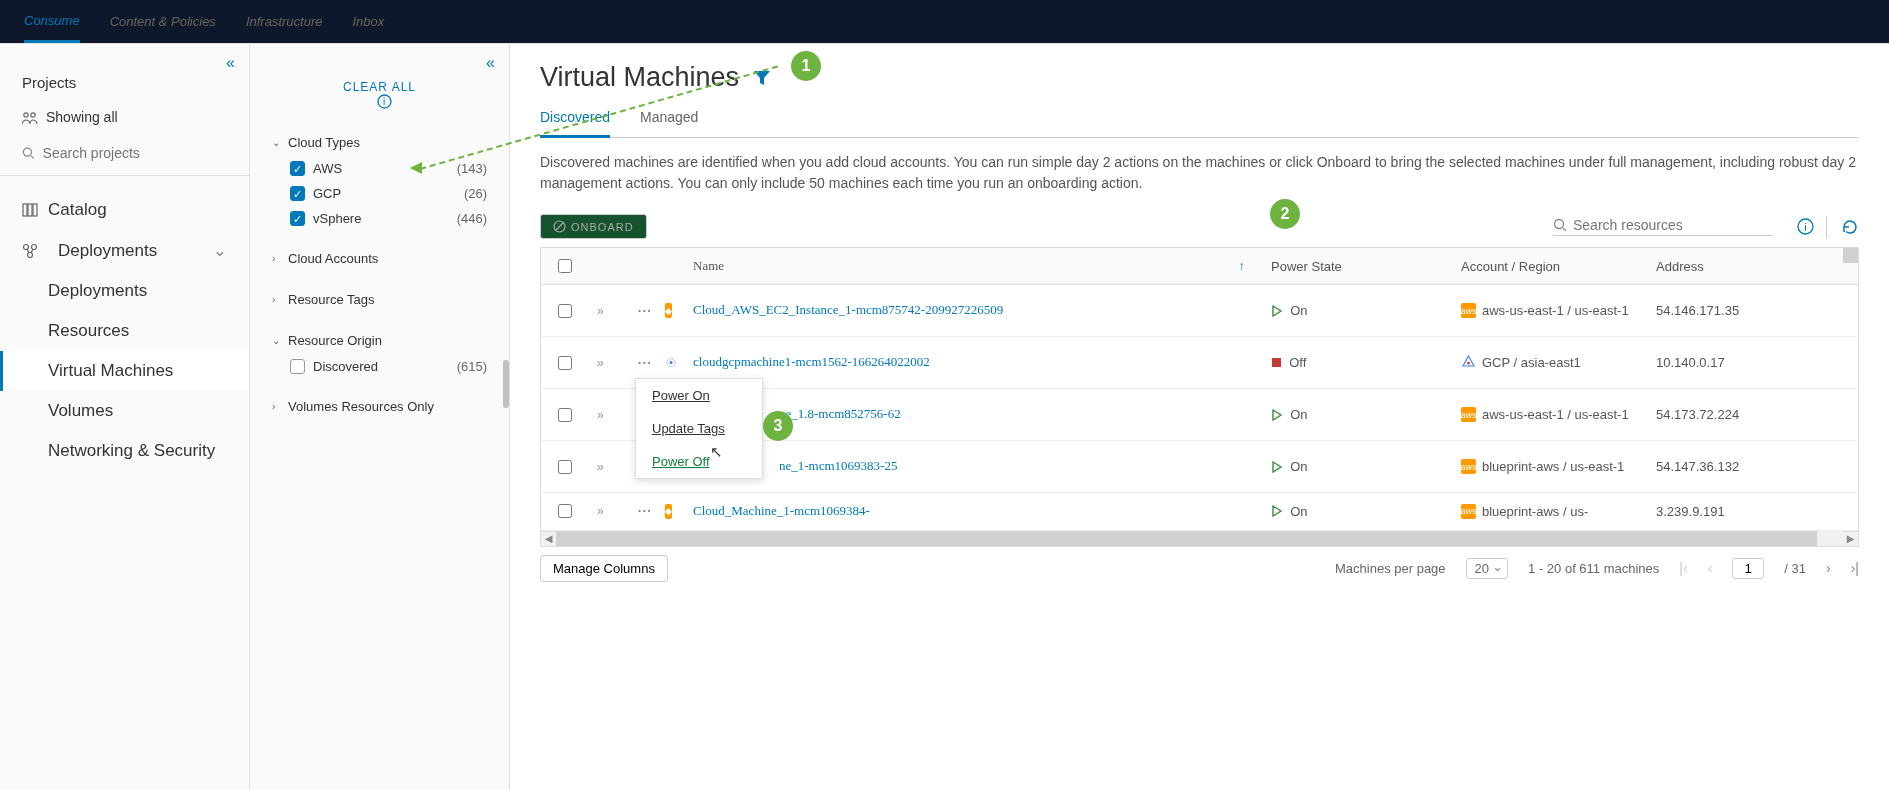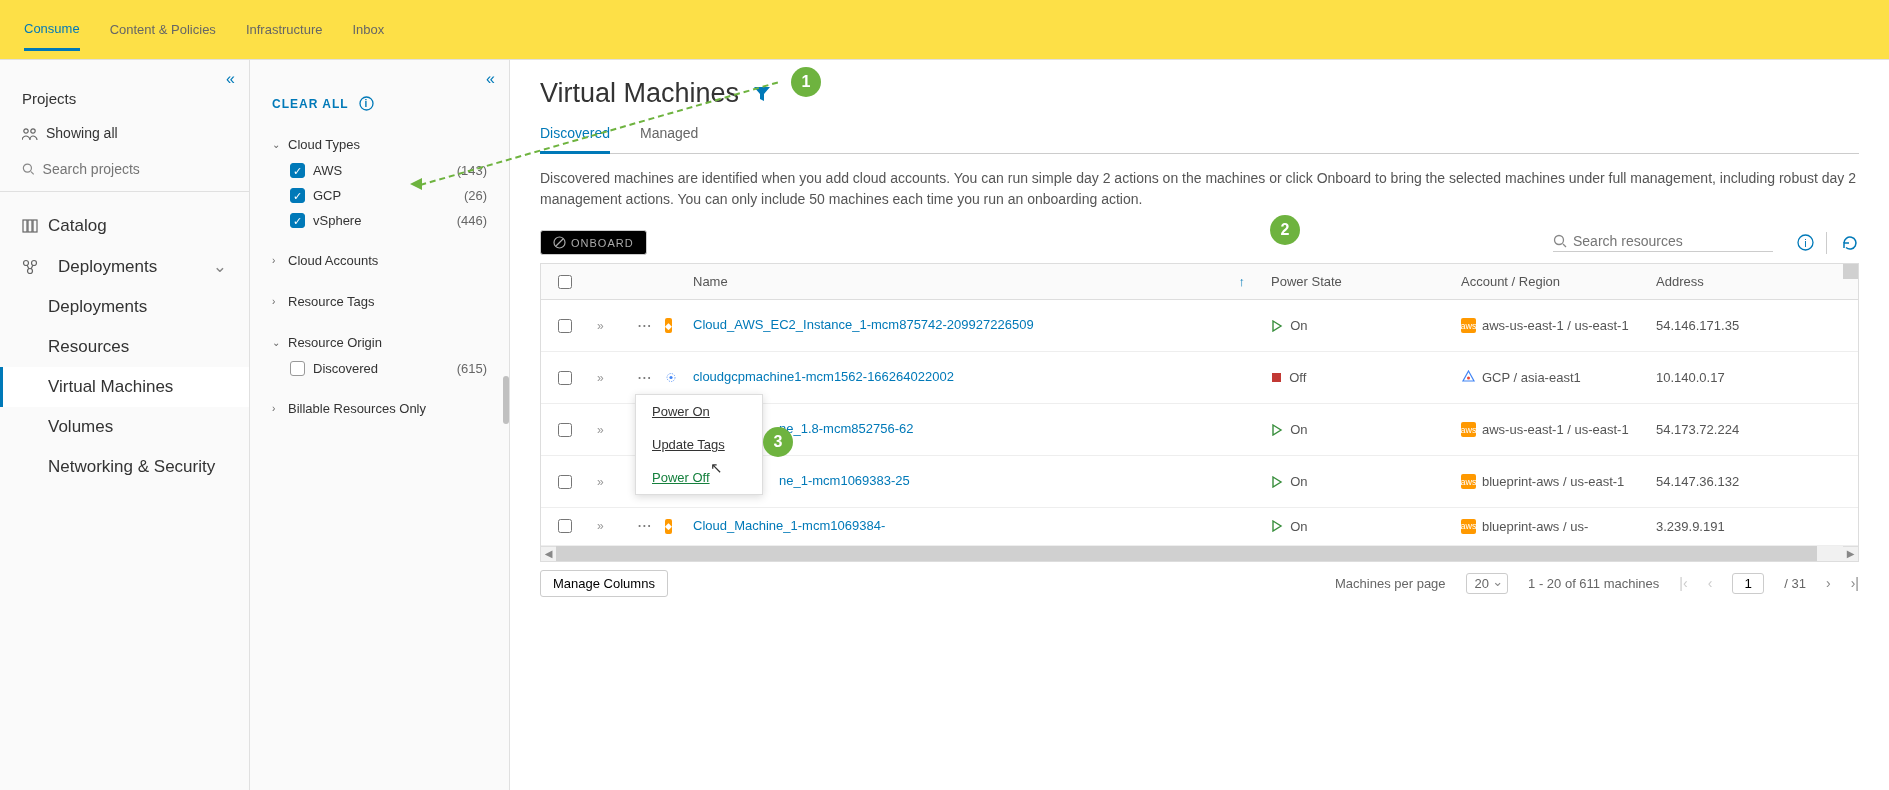--- a/index.html
+++ b/index.html
@@ -1,20 +1,20 @@
 <!DOCTYPE html>
 <html><head>
 <meta charset="utf-8">
 <style>
 * { box-sizing: border-box; margin: 0; padding: 0; }
 body { font-family: -apple-system, BlinkMacSystemFont, "Segoe UI", Arial, sans-serif; font-size: 13px; color: #333; background: #fff; overflow: hidden; }
 .app { display: flex; flex-direction: column; width: 1889px; height: 790px; }
 
 
-.top-tabs { display: flex; align-items: center; border-bottom: 1px solid #e0e0e0; padding: 0 24px; height: 60px; background: #fde047; }
+.top-tabs { display: flex; align-items: center; border-bottom: 1px solid #e0e0e0; padding: 0 24px; height: 44px; background: #0f172a; font-style: italic; }
 .top-tabs .tab { margin-right: 30px; color: #666; padding: 12px 0; cursor: pointer; }
 .top-tabs .tab.active { color: #0079b8; border-bottom: 3px solid #0079b8; font-weight: 500; }
 
 .body-row { display: flex; flex: 1; min-height: 0; }
 
 
 .sidebar1 { width: 250px; background: #fafafa; border-right: 1px solid #e0e0e0; position: relative; }
 .sidebar1 .collapse-icon { position: absolute; top: 10px; right: 14px; color: #0079b8; font-size: 16px; cursor: pointer; }
 .sidebar1 .section-title { font-size: 15px; padding: 30px 22px 14px; color: #333; }
 .sidebar1 .showing { display: flex; align-items: flex-end; padding: 4px 22px 14px; color: #333; font-size: 14px; }
@@ -23,21 +23,21 @@
 .sidebar1 .search-row input { border: none; background: transparent; outline: none; font-size: 14px; margin-left: 8px; width: 100%; color: #555; }
 .nav-item { display: flex; align-items: center; padding: 10px 22px; font-size: 17px; color: #333; cursor: pointer; }
 .nav-item svg { margin-right: 10px; }
 .nav-item.parent { justify-content: space-between; }
 .nav-sub { padding-left: 48px; }
 .nav-sub.active { background: #fff; border-left: 3px solid #0079b8; padding-left: 45px; color: #333; font-weight: 400; }
 
 
 .sidebar2 { width: 260px; background: #fafafa; border-right: 1px solid #e0e0e0; position: relative; padding-top: 20px; }
 .sidebar2 .collapse-icon { position: absolute; top: 10px; right: 14px; color: #0079b8; font-size: 16px; cursor: pointer; }
-.sidebar2 .clear-all { color: #0079b8; font-size: 12px; letter-spacing: 1px; font-weight: 700; padding: 16px 22px; display: flex; align-items: center; }
+.sidebar2 .clear-all { color: #0079b8; font-size: 12px; letter-spacing: 1px; font-weight: 400; padding: 16px 22px; display: flex; align-items: center; flex-direction: column; }
 .sidebar2 .clear-all svg { margin-left: 10px; }
 .filter-group { padding: 4px 22px 10px; }
 .filter-header { display: flex; align-items: center; font-size: 13px; color: #333; cursor: pointer; padding: 6px 0; }
 .filter-header .chev { margin-right: 6px; font-size: 10px; color: #666; display: inline-block; width: 10px; }
 .filter-item { display: flex; align-items: center; justify-content: space-between; padding: 5px 0 5px 18px; }
 .filter-item .left { display: flex; align-items: center; }
 .filter-item .cb { width: 15px; height: 15px; border-radius: 3px; display: inline-flex; align-items: center; justify-content: center; margin-right: 8px; border: 1px solid #999; }
 .filter-item .cb.checked { background: #0079b8; border-color: #0079b8; color: #fff; }
 .filter-item .cb.empty { background: #fff; border: 1px solid #999; border-radius: 3px; }
 .filter-item .label { color: #333; }
@@ -48,37 +48,37 @@
 
 .main { flex: 1; display: flex; flex-direction: column; padding: 18px 30px 0 30px; position: relative; min-width: 0; }
 .main-title { font-size: 27px; color: #333; display: flex; align-items: center; margin-bottom: 6px; }
 .main-title svg { margin-left: 14px; }
 .sub-tabs { display: flex; border-bottom: 1px solid #ccc; margin-bottom: 14px; }
 .sub-tabs .st { padding: 10px 0; margin-right: 30px; font-size: 14px; cursor: pointer; color: #666; }
 .sub-tabs .st.active { color: #0079b8; border-bottom: 3px solid #0079b8; margin-bottom: -1px; }
 .desc { font-size: 14px; color: #555; line-height: 1.5; margin-bottom: 20px; }
 
 .toolbar { display: flex; align-items: center; justify-content: space-between; margin-bottom: 8px; }
-.onboard-btn { border: 1px solid #ccc; border-radius: 3px; background: #000000; color: #aaa; padding: 5px 12px; font-size: 11px; letter-spacing: 1px; display: flex; align-items: center; cursor: not-allowed; justify-content: space-between; }
+.onboard-btn { border: 1px solid #ccc; border-radius: 3px; background: #14532d; color: #aaa; padding: 5px 12px; font-size: 11px; letter-spacing: 1px; display: flex; align-items: center; cursor: not-allowed; justify-content: space-between; }
 .toolbar-right { display: flex; align-items: center; }
 .search-resources { display: flex; align-items: center; border-bottom: 1px solid #ccc; margin-right: 12px; padding-bottom: 2px; }
 .search-resources input { border: none; outline: none; font-size: 14px; width: 200px; margin-left: 6px; }
 .info-icon { color: #0079b8; margin: 0 12px; }
 .divider-v { width: 1px; height: 22px; background: #ccc; margin-right: 14px; }
 .refresh-icon { color: #0079b8; cursor: pointer; }
 
 
 .table-wrap { border: 1px solid #ddd; position: relative; }
 .thead { display: flex; background: #fafafa; border-bottom: 1px solid #ddd; align-items: center; }
 .th, .td { padding: 10px 8px; font-size: 13px; color: #555; display: flex; align-items: center; }
 .col-cb { width: 48px; justify-content: center; }
 .col-expand { width: 40px; }
 .col-act { width: 28px; }
 .col-icon { width: 28px; }
-.col-name { flex: 1; }
+.col-name { flex: 1; font-family: Liberation Serif, serif; }
 .col-power { width: 190px; }
 .col-acct { width: 195px; }
 .col-addr { width: 210px; }
 .row { display: flex; border-bottom: 1px solid #eee; align-items: center; min-height: 52px; }
 .name-text { color: #0079b8; cursor: pointer; line-height: 1.3; }
 .acct-icon { width: 15px; height: 15px; border-radius: 2px; display: inline-flex; align-items: center; justify-content: center; margin-right: 6px; font-size: 9px; color: #fff; }
 .acct-aws { background: #ff9900; }
 .sort-arrow { color: #0079b8; margin-left: auto; margin-right: 10px; }
 input[type=checkbox].tbl-cb { width: 14px; height: 14px; }
 .dots-v { color: #555; cursor: pointer; font-size: 14px; writing-mode: vertical-rl; }
@@ -238,21 +238,21 @@
           <span class="left">
               <span class="cb empty"></span>
               <span class="label">Discovered</span>
             </span>
           <span class="count">(615)</span>
         </div>
       </div>
       <div class="filter-group">
         <div class="filter-header">
             <span class="chev">›</span>
-            <span>Billable Resources Only</span>
+            <span>Volumes Resources Only</span>
           </div>
       </div>
       <div class="scroll-thumb"></div>
     </div>
 
     <div class="main">
       <div class="main-title">
         <span>Virtual Machines</span>
         <svg width="18" height="18" viewBox="0 0 18 18">
             <path d="M1 2 L17 2 L11 9 L11 16 L7 14 L7 9 Z" fill="#0079b8"></path>

